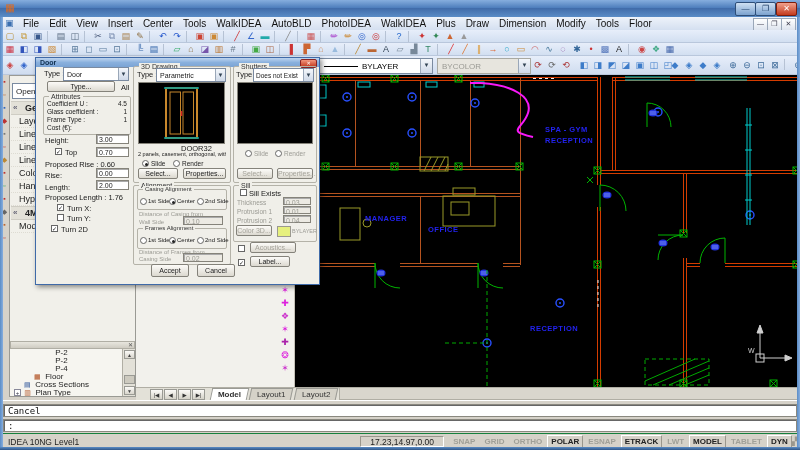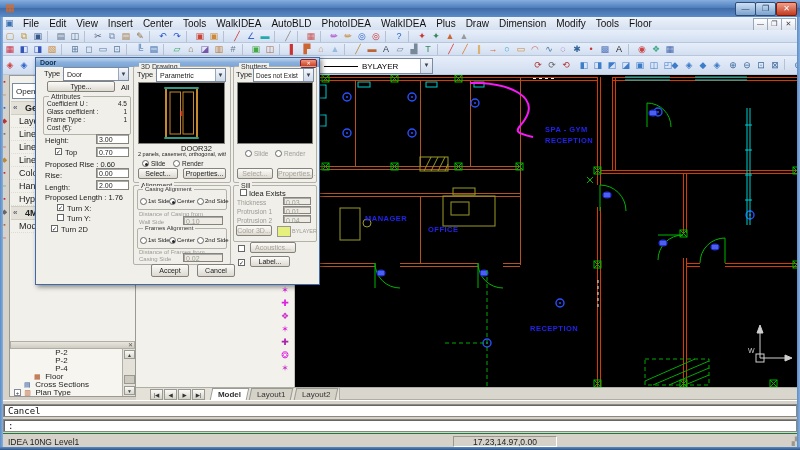--- a/index.html
+++ b/index.html
@@ -235,20 +235,24 @@
 
     <div class="ic" style="color: rgb(204, 68, 68);">◈</div>
         <div class="ic" style="color: rgb(51, 102, 204);">◈</div>
       </div>
   </div>
   <div class="abs combo" style="left:319px;top:58px;width:112px;">
     <span class="ltline"></span>
     <span>BYLAYER</span>
     <span class="arrow">▼</span>
   </div>
+  <div class="abs combo gray" style="left:437px;top:58px;width:88px;padding-left:4px;">
+    <span>BYCOLOR</span>
+    <span class="arrow">▼</span>
+  </div>
   <div class="abs" style="left:531px;top:59px;display:flex;">
 
   <div class="ic" style="color: rgb(170, 51, 51);">⟳</div>
       <div class="ic" style="color: rgb(102, 102, 102);">⟳</div>
       <div class="ic" style="color: rgb(170, 51, 51);">⟲</div>
     </div>
   <div class="abs" style="left:577px;top:59px;display:flex;">
 
   <div class="ic" style="color: rgb(61, 124, 201);">◧</div>
       <div class="ic" style="color: rgb(61, 124, 201);">◨</div>
@@ -531,20 +535,33 @@
   </div>
 
   <div class="abs cmdwrap">
     <div class="abs cmdbox" style="top:3px;height:13px;">Cancel</div>
     <div class="abs cmdbox" style="top:18px;height:13px;">:</div>
   </div>
 
   <div class="abs statusbar">
     <div class="scell" style="margin-left:3px;width:450px;border-color:#d6d2c9;">IDEA 10NG Level1</div>
     <div class="scell" style="width:104px;text-align:center;">17.23,14.97,0.00</div>
+    <div style="display:flex;margin-left:4px;">
+
+    <div class="togl off">SNAP</div>
+        <div class="togl off">GRID</div>
+        <div class="togl off">ORTHO</div>
+        <div class="togl on">POLAR</div>
+        <div class="togl off">ESNAP</div>
+        <div class="togl on">ETRACK</div>
+        <div class="togl off">LWT</div>
+        <div class="togl on">MODEL</div>
+        <div class="togl off">TABLET</div>
+        <div class="togl on">DYN</div>
+      </div>
     <div style="margin-left:auto;margin-right:2px;color:#9a978d;font-size:8px;">▞</div>
   </div>
   <div class="abs bottomedge"></div>
   <div class="abs edge" style="left:0;"></div>
   <div class="abs edge" style="left:797px;"></div>
 
   <div class="abs dialog">
     <div class="abs dtitle">Door</div>
     <div class="abs dclose">✕</div>
 
@@ -665,21 +682,21 @@
     <span class="abs sm gray" style="left:218px;top:92px;">Slide</span>
     <div class="abs rad" style="left:239px;top:92px;"></div>
     <span class="abs sm gray" style="left:248px;top:92px;">Render</span>
     <div class="abs btn gray" style="left:201px;top:110px;width:36px;height:11px;line-height:10px;">Select...</div>
     <div class="abs btn gray" style="left:241px;top:110px;width:36px;height:11px;line-height:10px;">Properties...</div>
 
     <div class="abs grp" style="left:197px;top:127px;width:82px;height:55px;">
       <span class="gt">Sill</span>
     </div>
     <div class="abs cbx" style="left:204px;top:131px;"></div>
-    <span class="abs lbl" style="left:213px;top:131px;">Idea Exists</span>
+    <span class="abs lbl" style="left:213px;top:131px;">Sill Exists</span>
     <span class="abs sm gray" style="left:201px;top:141px;">Thickness</span>
     <div class="abs inp gray" style="left:247px;top:139px;width:28px;height:8px;">0.03</div>
     <span class="abs sm gray" style="left:201px;top:150px;">Protrusion 1</span>
     <div class="abs inp gray" style="left:247px;top:148px;width:28px;height:8px;">0.01</div>
     <span class="abs sm gray" style="left:201px;top:159px;">Protrusion 2</span>
     <div class="abs inp gray" style="left:247px;top:157px;width:28px;height:8px;">0.04</div>
     <div class="abs btn gray" style="left:200px;top:167px;width:36px;height:11px;line-height:10px;">Color 3D...</div>
     <div class="abs swatch" style="left:241px;top:168px;width:12px;height:9px;"></div>
     <span class="abs sm gray" style="left:256px;top:170px;font-size:5.5px;">BYLAYER</span>
 

